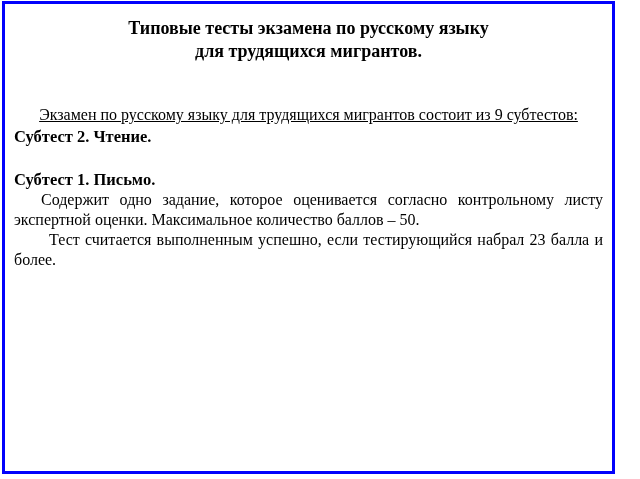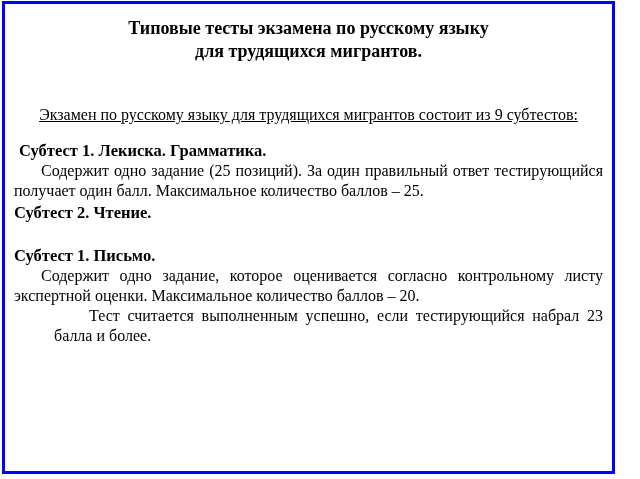--- a/index.html
+++ b/index.html
@@ -55,43 +55,39 @@
   .s1 { margin-top: 16px; }
   .s2 { margin-top: 2px; }
   .s3 { margin-top: 23px; }
   .para {
     margin: 0;
     font-size: 16px;
     line-height: 20px;
     text-align: justify;
     text-indent: 27px;
   }
-  .para.indent-more { text-indent: 35px; margin-left: 40px; }
+  .para.indent-more { text-indent: 35px; }
 </style>
 </head>
 <body>
 
 <div class="page">
   <div class="frame"></div>
   <div class="content">
 
     <div class="doc-title">Типовые тесты экзамена по русскому языку
 для трудящихся мигрантов.</div>
 
     <div class="intro">Экзамен по русскому языку для трудящихся мигрантов состоит из 9 субтестов:</div>
 
-    <div class="section s1">
-      <p class="section-heading pad">Субтест 1. Лекиска. Грамматика.</p>
-      <p class="para">Содержит одно задание (25 позиций). За один правильный ответ тестирующийся получает один балл. Максимальное количество баллов – 25.</p>
-    </div>
 
     <div class="section s2">
       <p class="section-heading">Субтест 2. Чтение.</p>
     </div>
 
     <div class="section s3">
       <p class="section-heading">Субтест 1. Письмо.</p>
-      <p class="para">Содержит одно задание, которое оценивается согласно контрольному листу экспертной оценки. Максимальное количество баллов – 20.</p>
+      <p class="para">Содержит одно задание, которое оценивается согласно контрольному листу экспертной оценки. Максимальное количество баллов – 50.</p>
       <p class="para indent-more">Тест считается выполненным успешно, если тестирующийся набрал 23 балла и более.</p>
     </div>
 
   </div>
 </div>
 
 </body></html>

